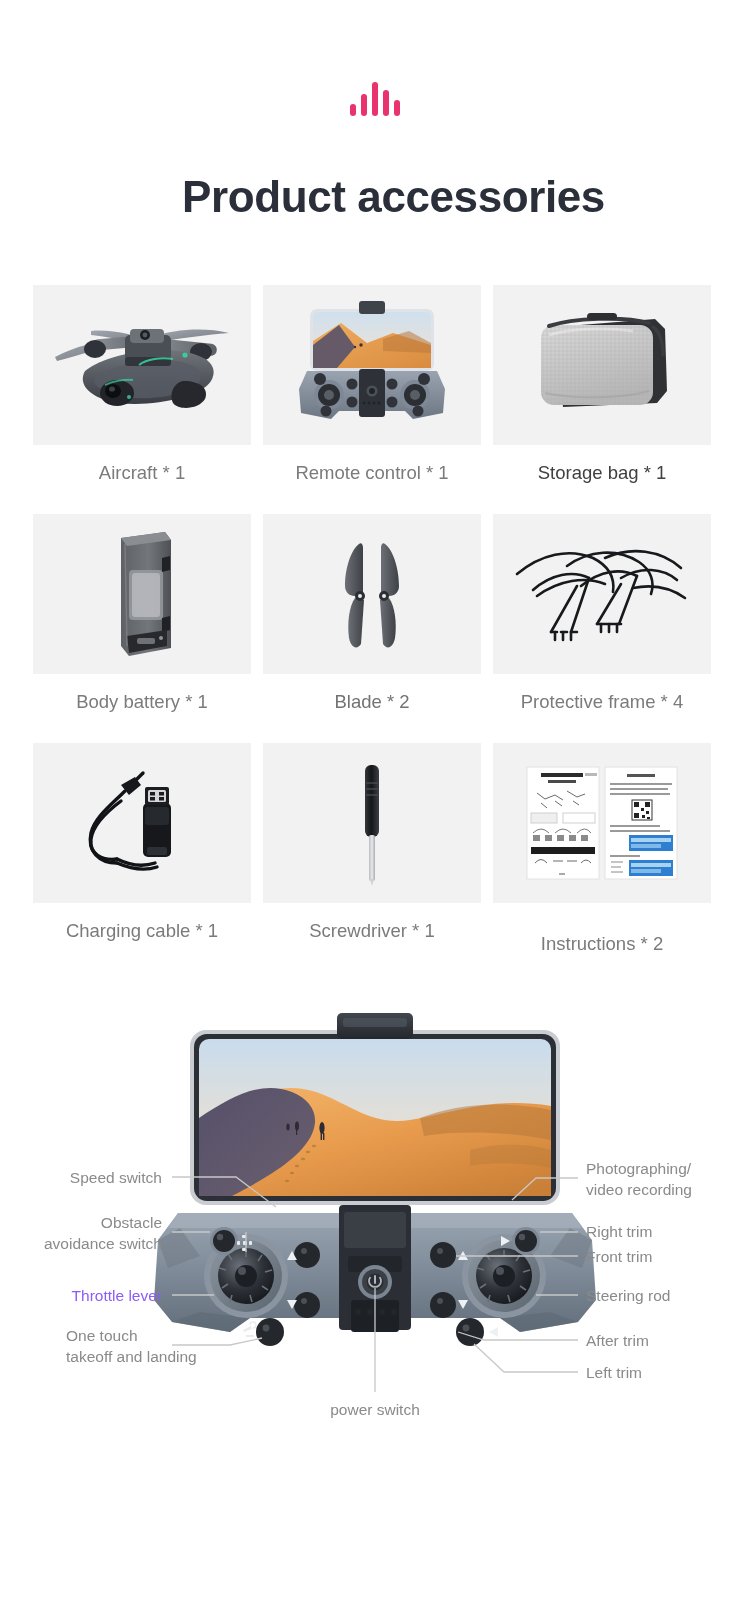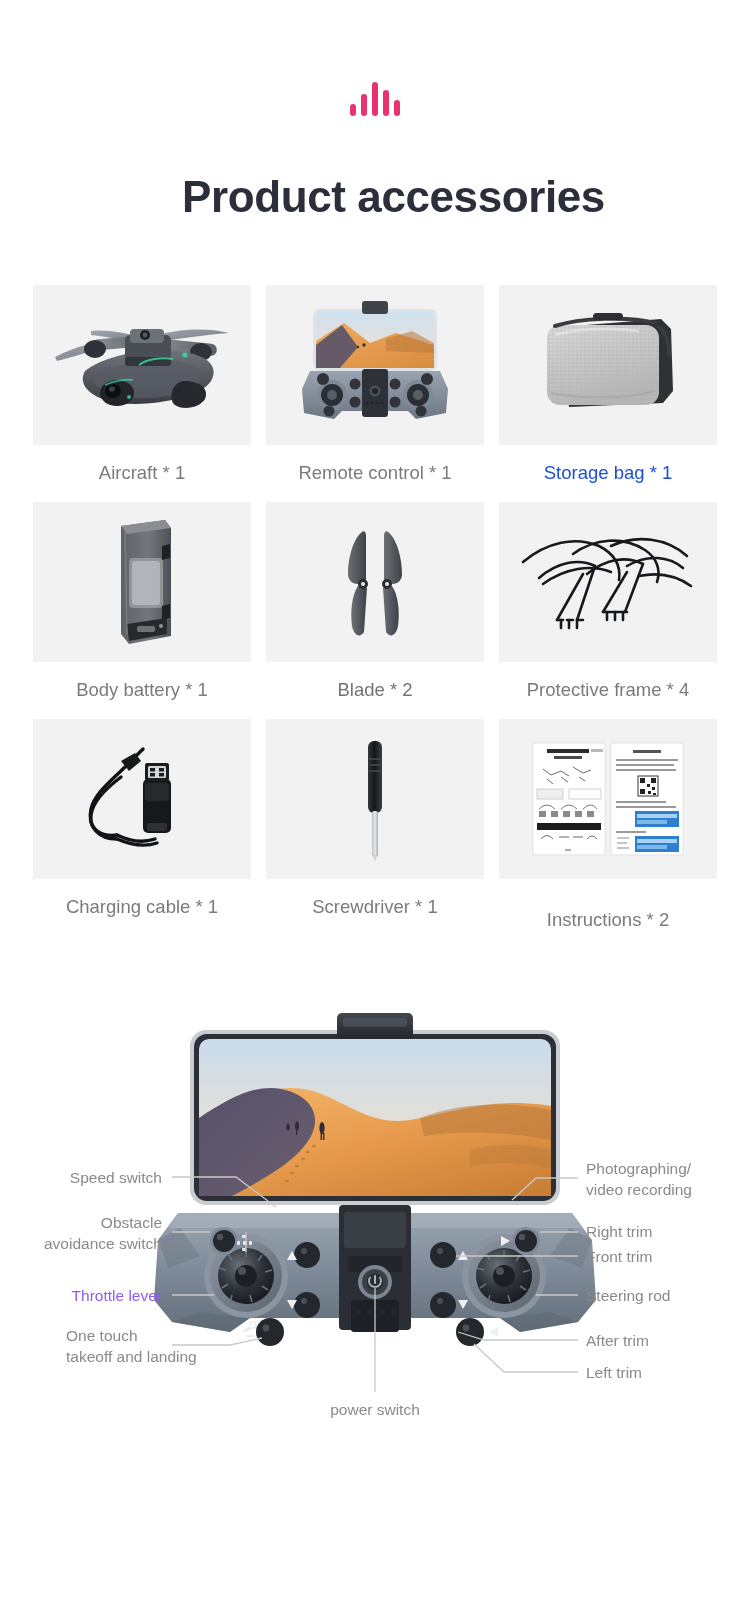--- a/index.html
+++ b/index.html
@@ -28,21 +28,21 @@
     color: #2b2f3a;
   }
 
   
   .grid {
     position: absolute; top: 285px; left: 33px;
     width: 684px;
     display: grid;
     grid-template-columns: repeat(3, 218px);
     grid-auto-rows: 217px;
-    column-gap: 15px; row-gap: 0px;
+    column-gap: 15px; row-gap: 0px; gap: 12px;
   }
   .cell { width: 218px; height: 217px; }
   .tile {
     width: 218px; height: 160px; background: #f2f2f2;
     position: relative; overflow: hidden;
   }
   .caption {
     margin-top: 17px; text-align: center;
     font-size: 18.5px; color: #7b7b7b; white-space: nowrap;
   }
@@ -209,21 +209,21 @@
 
           <path d="M56 41 C80 33 130 31 156 38" stroke="#3a3c40" stroke-width="4" fill="none" stroke-linecap="round"></path>
           <path d="M160 42 C168 48 170 58 170 70" stroke="#3a3c40" stroke-width="3.5" fill="none" stroke-linecap="round"></path>
 
           <rect x="94" y="28" width="30" height="7" rx="3.5" fill="#2d2f33"></rect>
 
           <path d="M56 50 C74 44 112 42 140 46" stroke="#ffffff" stroke-width="3" opacity=".35" fill="none"></path>
           <path d="M52 108 C80 114 128 114 156 106" stroke="#9b9b9b" stroke-width="2" opacity=".45" fill="none"></path>
         </svg>
       </div>
-      <div class="caption" style="color: #1d4ed8; text-align: center;">Storage bag * 1</div>
+      <div class="caption" style="color: #404040; text-align: center;">Storage bag * 1</div>
     </div>
 
     <div class="cell">
       <div class="tile" style="background: rgb(242, 242, 242);">
         <svg class="art" viewBox="0 0 218 160">
           <defs>
             <linearGradient id="gBat" x1="0" y1="0" x2="1" y2="0">
               <stop offset="0" stop-color="#5e6166"></stop>
                 <stop offset="0.55" stop-color="#73767b"></stop>
               <stop offset="1" stop-color="#4d5055"></stop>

